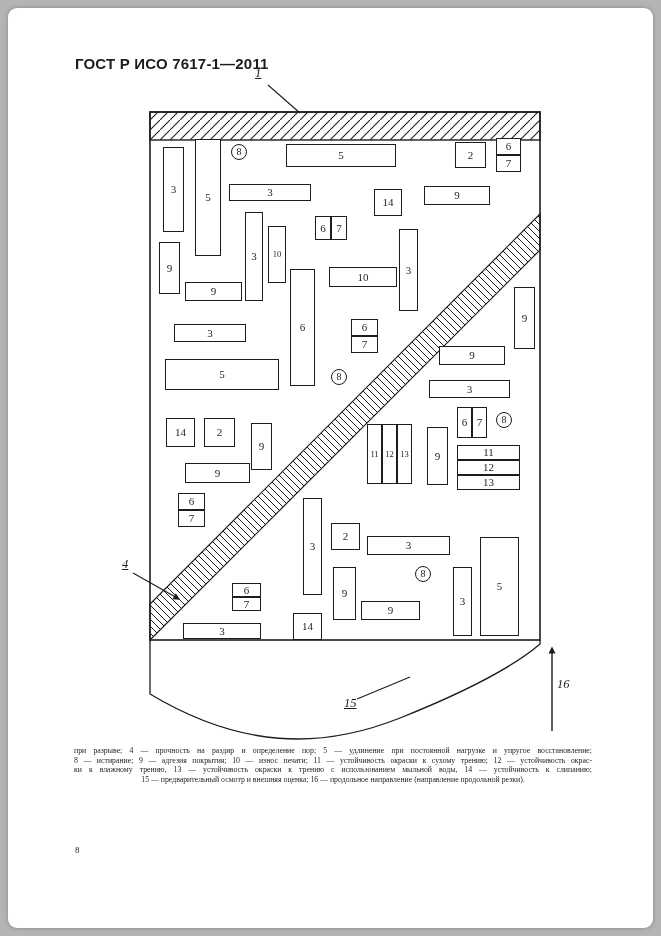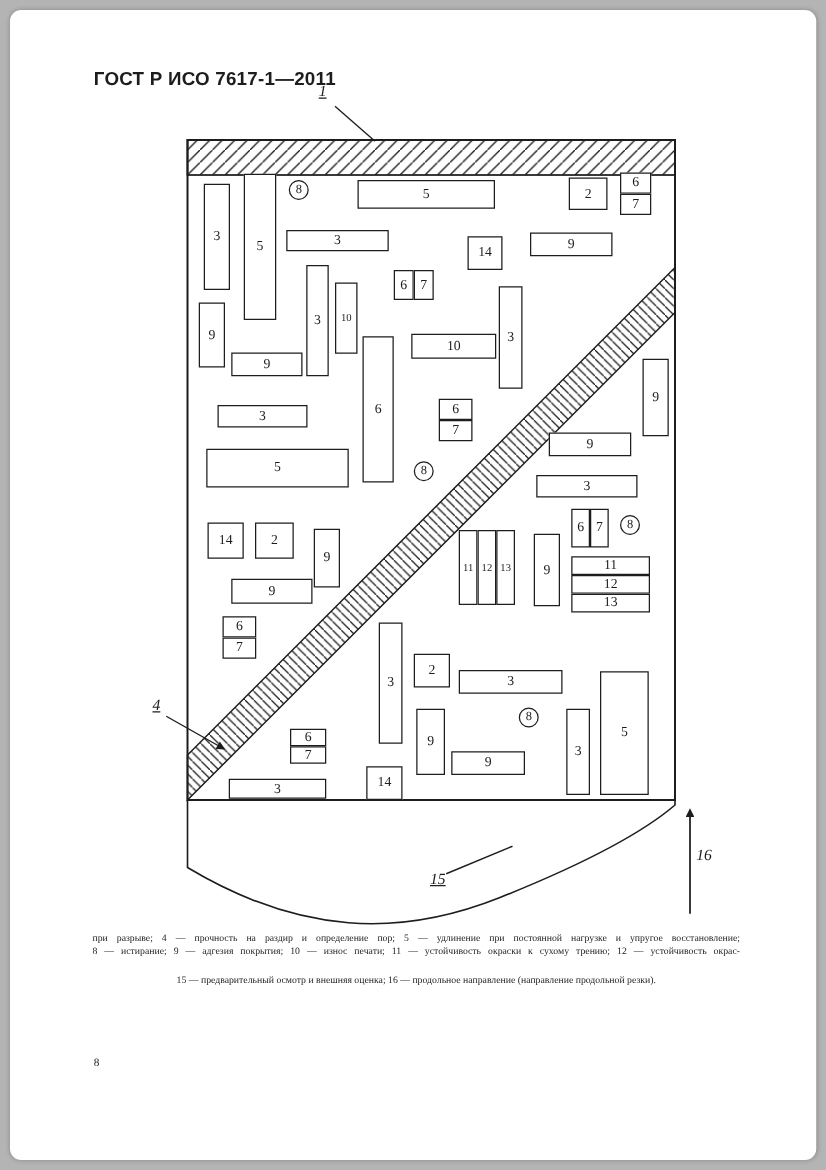--- a/index.html
+++ b/index.html
@@ -9,21 +9,21 @@
   .layer{position:absolute;left:0;top:0;width:661px;height:936px;}
   .header{position:absolute;left:75px;top:55px;font-family:"Liberation Sans",sans-serif;font-weight:bold;font-size:15px;letter-spacing:.2px;}
   .spec{position:absolute;background:#ffffff;border:1px solid #1d1d1d;box-sizing:border-box;
         display:flex;align-items:center;justify-content:center;font-size:11px;line-height:1;}
   .circ{position:absolute;width:16px;height:16px;border:1px solid #1d1d1d;border-radius:50%;box-sizing:border-box;
         background:#ffffff;display:flex;align-items:center;justify-content:center;font-size:10px;line-height:1;}
   .callout{position:absolute;font-style:italic;font-size:12.5px;}
   .callout.u{text-decoration:underline;}
   .legend{position:absolute;left:74px;top:746px;width:518px;font-size:7.8px;line-height:9.7px;}
   .legend-line{text-align:justify;text-align-last:justify;}
-  .legend-line.last{text-align-last:center;margin-top:14px;}
+  .legend-line.last{text-align-last:center;}
   .caption{position:absolute;left:0;top:831px;width:661px;text-align:center;font-size:8.8px;}
   .page-number{position:absolute;left:75px;top:845px;font-size:9px;}
 </style>
 </head>
 <body>
 
 <div class="canvas">
   <div class="paper"></div>
 
   <div class="header">ГОСТ Р ИСО 7617-1—2011</div>
@@ -112,16 +112,17 @@
   <div class="layer">
       <div class="callout u" style="left: 255px; top: 66px;">1</div>
       <div class="callout u" style="left: 122px; top: 557px;">4</div>
       <div class="callout u" style="left: 344px; top: 696px;">15</div>
       <div class="callout" style="left: 557px; top: 677px; font-family: Liberation Serif, serif;">16</div>
     </div>
 
   <div class="legend">
       <div class="legend-line">при разрыве; 4 — прочность на раздир и определение пор; 5 — удлинение при постоянной нагрузке и упругое восстановление;</div>
       <div class="legend-line">8 — истирание; 9 — адгезия покрытия; 10 — износ печати; 11 — устойчивость окраски к сухому трению; 12 — устойчивость окрас-</div>
+      <div class="legend-line">ки к влажному трению, 13 — устойчивость окраски к трению с использованием мыльной воды, 14 — устойчивость к слипанию;</div>
       <div class="legend-line last">15 — предварительный осмотр и внешняя оценка; 16 — продольное направление (направление продольной резки).</div>
     </div>
   <div class="page-number">8</div>
 </div>
 
 </body></html>

